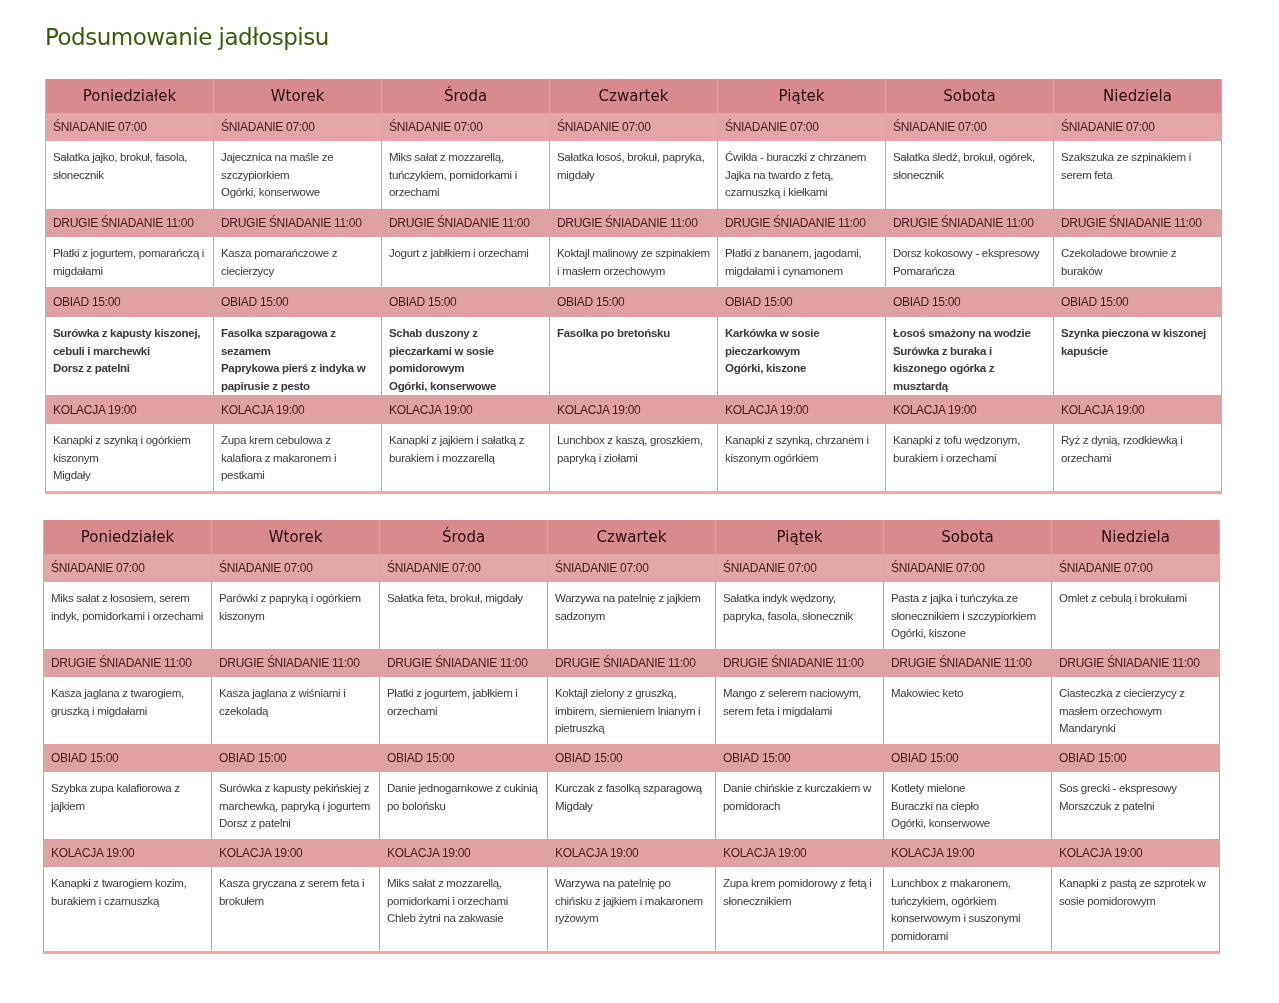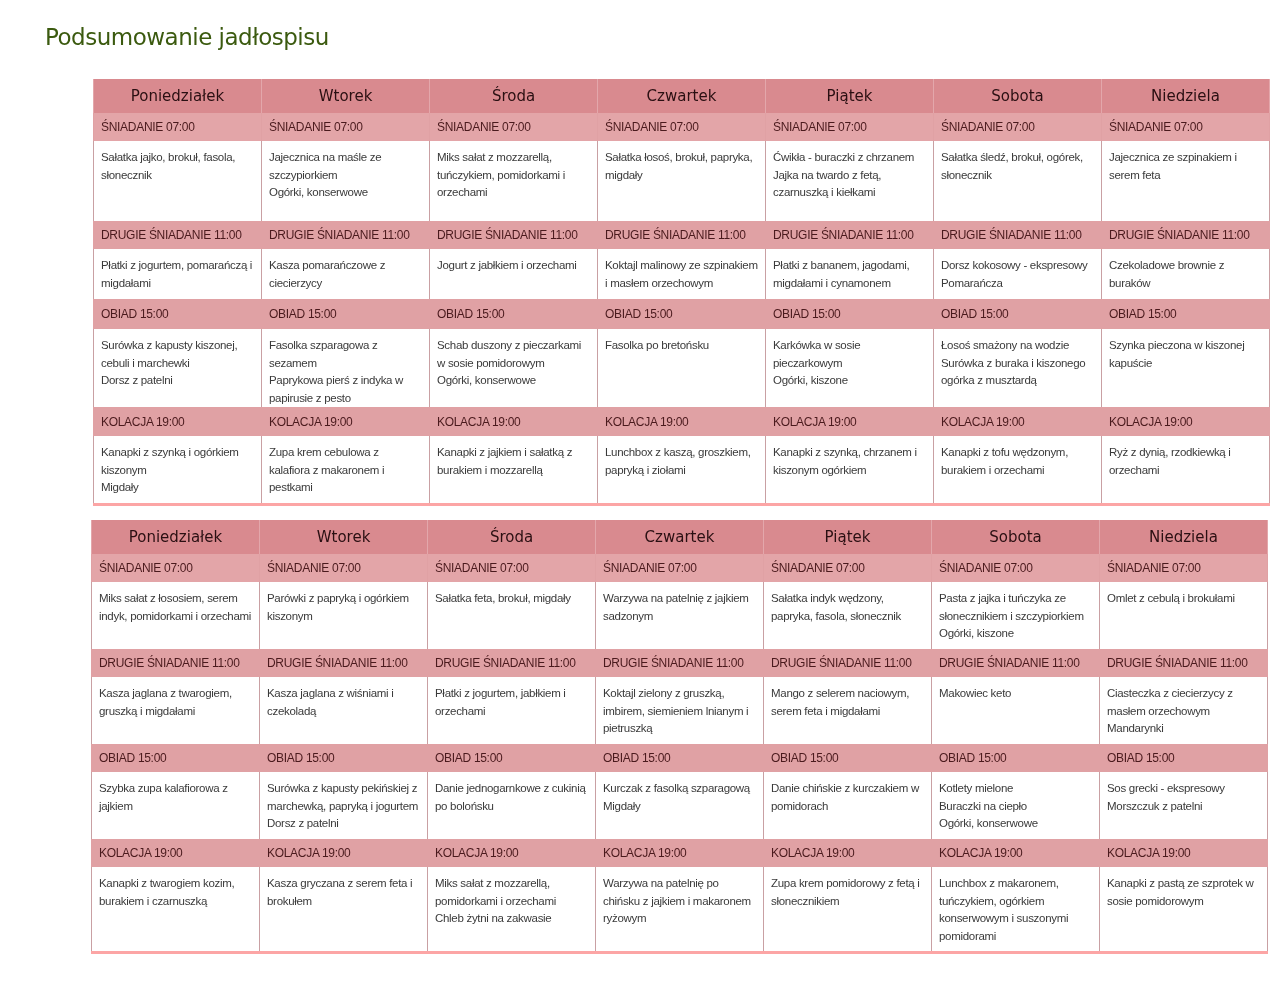--- a/index.html
+++ b/index.html
@@ -1,18 +1,18 @@
 <!DOCTYPE html>
 <html><head>
 <meta charset="utf-8">
 <style>
   html, body { margin: 0; padding: 0; background: #ffffff; }
   body { width: 1279px; height: 1003px; position: relative; overflow: hidden; font-family: "Liberation Sans", sans-serif; }
   .title { position: absolute; left: 45px; top: 24px; font-family: "DejaVu Sans", sans-serif; font-size: 23px; color: #3b5a0f; letter-spacing: -0.5px; margin: 0; font-weight: normal; }
-  .plan { position: absolute; border-collapse: collapse; table-layout: fixed; margin-left: 48px; }
+  .plan { position: absolute; border-collapse: collapse; table-layout: fixed; }
   .plan td, .plan th { border-left: 1px solid #c9a0a3; border-right: 1px solid #c9a0a3; padding: 0 7px; vertical-align: top; overflow: hidden; }
   .plan th { background: #d98a8f; color: #2a0f12; font-family: "DejaVu Sans", sans-serif; font-weight: normal; font-size: 15px; text-align: center; vertical-align: middle; border-left: 1px solid #e3a7ab; border-right: 1px solid #e3a7ab; }
   .plan tr.meal-label td { background: #e0a1a4; color: #4a1a1d; font-family: "Liberation Sans", sans-serif; font-size: 12px; vertical-align: middle; border-left: 1px solid #e0a1a4; border-right: 1px solid #e0a1a4; letter-spacing: -0.3px; }
   .plan tr.meal-label.first td { background: #e3a5a8; }
   .plan tr.content td { background: #ffffff; color: #3a3a3a; font-size: 11.5px; line-height: 17.5px; padding-top: 8px; letter-spacing: -0.3px; }
   .plan tr.content td span { display: block; white-space: pre-line; }
   .plan tbody tr:last-child td { border-bottom: 3px solid #fca5a5; }
   #t1 { left: 45px; top: 79px; width: 1177px; }
   #t2 { left: 43px; top: 520px; width: 1177px; }
   .plan col { width: 168px; }
@@ -46,21 +46,21 @@
   <tbody>
       <tr class="meal-label first" style="height: 28px;">
         <td>ŚNIADANIE 07:00</td>
         <td>ŚNIADANIE 07:00</td>
         <td>ŚNIADANIE 07:00</td>
         <td>ŚNIADANIE 07:00</td>
         <td>ŚNIADANIE 07:00</td>
         <td>ŚNIADANIE 07:00</td>
         <td>ŚNIADANIE 07:00</td>
       </tr>
-      <tr class="content" style="height: 80px;">
+      <tr class="content" style="height: 68px;">
         <td>
           <span>Sałatka jajko, brokuł, fasola, słonecznik</span>
         </td>
         <td>
           <span>Jajecznica na maśle ze szczypiorkiem
 Ogórki, konserwowe</span>
         </td>
         <td>
           <span>Miks sałat z mozzarellą, tuńczykiem, pomidorkami i orzechami</span>
         </td>
@@ -68,21 +68,21 @@
           <span>Sałatka łosoś, brokuł, papryka, migdały</span>
         </td>
         <td>
           <span>Ćwikła - buraczki z chrzanem
 Jajka na twardo z fetą, czarnuszką i kiełkami</span>
         </td>
         <td>
           <span>Sałatka śledź, brokuł, ogórek, słonecznik</span>
         </td>
         <td>
-          <span>Jajecznica ze szpinakiem i serem feta</span>
+          <span>Szakszuka ze szpinakiem i serem feta</span>
         </td>
       </tr>
       <tr class="meal-label" style="height: 28px;">
         <td>DRUGIE ŚNIADANIE 11:00</td>
         <td>DRUGIE ŚNIADANIE 11:00</td>
         <td>DRUGIE ŚNIADANIE 11:00</td>
         <td>DRUGIE ŚNIADANIE 11:00</td>
         <td>DRUGIE ŚNIADANIE 11:00</td>
         <td>DRUGIE ŚNIADANIE 11:00</td>
         <td>DRUGIE ŚNIADANIE 11:00</td>
@@ -113,21 +113,21 @@
       </tr>
       <tr class="meal-label" style="height: 30px;">
         <td>OBIAD 15:00</td>
         <td>OBIAD 15:00</td>
         <td>OBIAD 15:00</td>
         <td>OBIAD 15:00</td>
         <td>OBIAD 15:00</td>
         <td>OBIAD 15:00</td>
         <td>OBIAD 15:00</td>
       </tr>
-      <tr class="content" style="height: 65px;">
+      <tr class="content" style="height: 65px; font-weight: bold;">
         <td>
           <span>Surówka z kapusty kiszonej, cebuli i marchewki
 Dorsz z patelni</span>
         </td>
         <td>
           <span>Fasolka szparagowa z sezamem
 Paprykowa pierś z indyka w papirusie z pesto</span>
         </td>
         <td>
           <span>Schab duszony z pieczarkami w sosie pomidorowym

